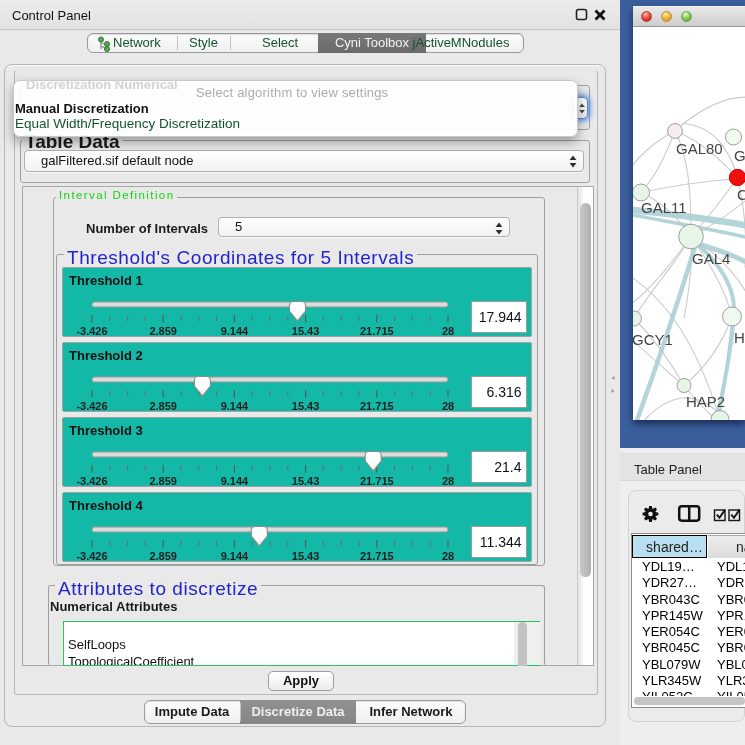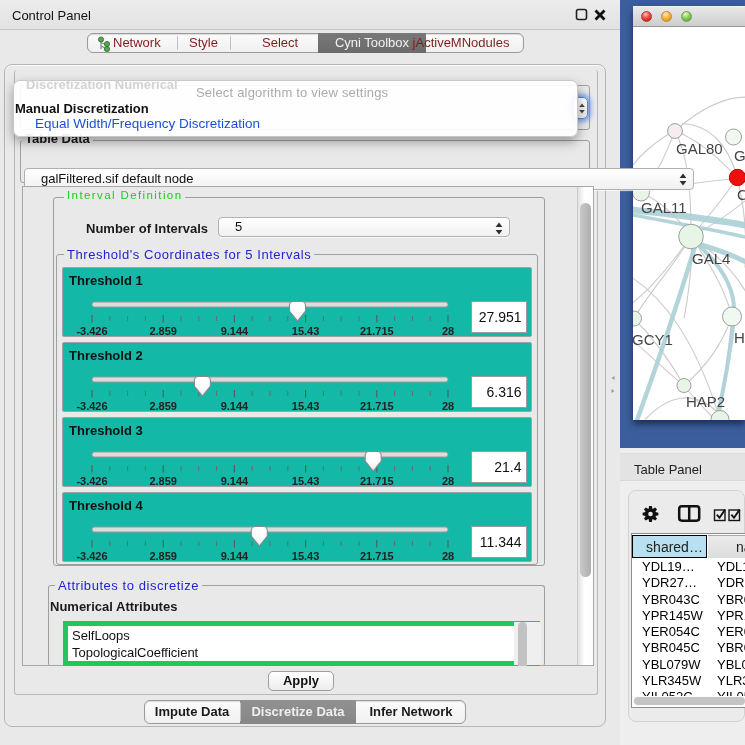--- a/index.html
+++ b/index.html
@@ -21,67 +21,67 @@
   background:linear-gradient(#e9e9e9,#cdcdcd); border-top:1px solid #f2f2f2; border-bottom:1px solid #9a9a9a; }
 .tl { width:11px; height:11px; border-radius:50%; top:11px; }
 #tl-r { left:641px; background:radial-gradient(circle at 40% 25%, #fcaaa2 8%, #ee4b40 45%, #d42822 75%, #a81713); border:1px solid #ad3a33;}
 #tl-y { left:661px; background:radial-gradient(circle at 40% 25%, #fde3a4 8%, #f3b73f 45%, #e39c22 75%, #b57712); border:1px solid #bb8a34;}
 #tl-g { left:681px; background:radial-gradient(circle at 40% 25%, #d8f3be 8%, #8ccb5e 45%, #6cb33a 75%, #4c8c24); border:1px solid #71a150;}
 
 
 #toptabs { left:87px; top:33px; width:437px; height:20px; background:linear-gradient(#fbfbfb,#f0f0f0);
   border:1px solid #9a9a9a; border-radius:6px; box-shadow:inset 0 1px 1px rgba(0,0,0,0.12); }
 .seg { position:absolute; top:33px; height:20px; line-height:20px; text-align:center;
-  font-size:13px; color:#7f1d1d; }
+  font-size:13px; color:#14532d; }
 .segdiv { position:absolute; top:36px; height:14px; width:1px; background:#c2c2c2; }
 #seg-cyni { background:linear-gradient(#787878,#6b6b6b); color:#f2f2f2; }
 #seg-cyni2 { background:linear-gradient(#919191,#868686); color:#efefef; }
 
 
 #mainpanel { left:4px; top:64px; width:602px; height:663px; background:#e9e9e9;
   border:1px solid #b6b6b6; border-radius:8px; box-shadow:inset 0 1px 0 #fafafa; }
 #innerpanel { left:14px; top:70px; width:584px; height:625px; background:#e9e9e9;
   border:1px solid #b8b8b8; border-top:none; border-radius:3px; }
 
 
 .group { position:absolute; border:1px solid #9f9f9f; border-radius:3px; }
-.glabel { position:absolute; font-size:13px; background:#e9e9e9; padding:0 3px; }
+.glabel { position:absolute; font-size:19px; background:#e9e9e9; padding:0 3px; }
 
 
 .combo { position:absolute; background:linear-gradient(#ffffff,#f1f1f1); border:1px solid #b0b0b0;
   border-radius:4px; font-size:13px; color:#111; box-shadow:0 1px 1px rgba(255,255,255,0.8); }
 
 
 #popup { z-index:50; left:13px; top:80px; width:565px; height:57px; background:rgba(255,255,255,0.93);
   border:1px solid #c9c9c9; border-radius:7px; box-shadow:0 5px 12px rgba(0,0,0,0.35); }
 #ghostlabel { z-index:51; left:26px; top:77px; font-size:13px; font-weight:bold; color:#d3d3d3; }
 #popup-gray { z-index:51; left:196px; top:84.5px; font-size:13px; color:#ababab; letter-spacing:0.2px; }
 #popup-b { z-index:51; left:15px; top:101px; font-size:13px; font-weight:bold; color:#111; }
-#popup-n { z-index:51; left:15px; top:115.5px; font-size:13.5px; color:#1d4ed8;margin-left:20px; }
+#popup-n { z-index:51; left:15px; top:115.5px; font-size:13.5px; color:#14532d; }
 
 
 #focusbtn { left:573px; top:97px; width:15px; height:22px; background:linear-gradient(#fff,#e9e9e9);
   border:1.5px solid #5387d5; border-radius:5px; box-shadow:0 0 5px 2.5px rgba(95,145,228,0.9); }
 
 
 #scrollpane { left:22px; top:186px; width:572px; height:480px; background:#e9e9e9; border:1px solid #a8a8a8; }
 #vtrack { left:577px; top:187px; width:16px; height:478px; background:linear-gradient(to right,#e2e2e2,#ffffff 45%,#fdfdfd); border-left:1px solid #cacaca; }
 #vthumb { left:580px; top:203px; width:11px; height:374px; background:linear-gradient(to right,#c9c9c9,#aeaeae); border-radius:6px; }
 
 
 .tpanel { position:absolute; left:62px; width:470px; height:70px; background:#14b8a6;
   border:1px solid #a2a2a2; border-radius:2px; }
 .tlabel { position:absolute; left:6px; top:5px; font-size:13px; font-weight:bold; color:#111; }
 .vbox { position:absolute; left:408px; top:33px; width:56px; height:32px; background:#fff;
   border:1px solid #9b9b9b; font-size:14px; color:#111; text-align:right; line-height:30px; padding-right:4.5px; }
 .ticklbl { position:absolute; top:57px; font-size:11px; font-weight:bold; color:#222; transform:translateX(-50%); }
 
 
-#attrlist { left:63px; top:621px; width:477px; height:45px; background:#fff; border:5px solid #22c55e;
-  font-size:13px; color:#111; overflow:hidden; padding-top:1px; }
+#attrlist { left:63px; top:621px; width:477px; height:45px; background:#fff; border:1px solid #22c55e;
+  font-size:13px; color:#111; overflow:hidden; padding-top:14px; }
 #attrlist div { padding-left:4px; height:17px; line-height:17px; }
 
 
 #applybtn { left:268px; top:671px; width:66px; height:20px; background:linear-gradient(#ffffff,#ececec);
   border:1px solid #9e9e9e; border-radius:5px; font-size:13px; font-weight:bold; color:#111;
   text-align:center; line-height:18px; }
 
 
 #bottabs { left:144px; top:700px; width:322px; height:24px; background:linear-gradient(#fbfbfb,#f0f0f0);
   border:1px solid #9a9a9a; border-radius:6px; box-shadow:inset 0 1px 1px rgba(0,0,0,0.12); }
@@ -202,34 +202,34 @@
 </svg>
 
 <div class="abs" id="popup"></div>
 <div class="abs" id="ghostlabel">Discretization Numerical</div>
 <div class="abs" id="popup-gray">Select algorithm to view settings</div>
 <div class="abs" id="popup-b">Manual Discretization</div>
 <div class="abs" id="popup-n">Equal Width/Frequency Discretization</div>
 
 <div class="group" style="left:20px; top:140px; width:570px; height:43px;"></div>
 <div class="glabel b13" style="left:22px; top:131px;">Table Data</div>
-<div class="combo" style="left:24px; top:168px; width:670px; height:22px; line-height:20px;">
+<div class="combo" style="left:24px; top:150px; width:560px; height:22px; line-height:20px;">
   <span style="padding-left:16px;">galFiltered.sif default node</span>
   <svg style="position:absolute; right:6px; top:4px;" width="8" height="13" viewBox="0 0 8 13">
     <path d="M4 0.5 L7.4 5 H0.6 Z" fill="#2e2e2e"></path>
       <path d="M4 12.5 L0.6 8 H7.4 Z" fill="#2e2e2e"></path>
   </svg>
 </div>
 
 <div class="abs" id="scrollpane"></div>
 <div class="abs" id="vtrack"></div>
 <div class="abs" id="vthumb"></div>
 
 <div class="group" style="left:53px; top:197px; width:492px; height:369px;"></div>
-<div class="glabel" style="left:64px; top:189px; color:#15d115; font-size:11.5px; letter-spacing:1.4px;">Interval Definition</div>
+<div class="glabel" style="left:56px; top:189px; color:#15d115; font-size:11.5px; letter-spacing:1.4px;">Interval Definition</div>
 <div class="abs b13" style="left:86px; top:221px;">Number of Intervals</div>
 <div class="combo" style="left:218px; top:217px; width:292px; height:20px; line-height:18px;">
   <span style="padding-left:16px;">5</span>
   <svg style="position:absolute; right:6px; top:4px;" width="8" height="13" viewBox="0 0 8 13">
     <path d="M4 0.5 L7.4 5 H0.6 Z" fill="#2e2e2e"></path>
       <path d="M4 12.5 L0.6 8 H7.4 Z" fill="#2e2e2e"></path>
   </svg>
 </div>
 
 <div class="group" style="left:56px; top:254px; width:482px; height:311px;"></div>
@@ -268,21 +268,21 @@
       <line x1="367.2" y1="48" x2="367.2" y2="53" stroke="#6a6a6a" stroke-width="1"></line>
       <line x1="385.0" y1="47" x2="385.0" y2="54.5" stroke="#585858" stroke-width="1.1"></line>
       <path d="M226.5,43 v-5.5 a4,4 0 0 1 4,-4 h8 a4,4 0 0 1 4,4 V43 l-8,10 z" fill="url(#thg)" stroke="#8a8a8a" stroke-width="1.1"></path>
     </svg>
   <div class="ticklbl" style="left:29.0px;">-3.426</div>
     <div class="ticklbl" style="left:100.2px;">2.859</div>
     <div class="ticklbl" style="left:171.4px;">9.144</div>
     <div class="ticklbl" style="left:242.6px;">15.43</div>
     <div class="ticklbl" style="left:313.8px;">21.715</div>
     <div class="ticklbl" style="left:385.0px;">28</div>
-  <div class="vbox">27.951</div>
+  <div class="vbox">17.944</div>
 </div>
 <div class="tpanel" style="top:342px;">
   <div class="tlabel">Threshold 2</div>
   <svg style="position:absolute;left:0;top:0;" width="470" height="70" viewBox="0 0 470 70">
       <defs>
         <linearGradient id="thg" x1="0" y1="0" x2="0" y2="1">
           <stop offset="0" stop-color="#ffffff"></stop>
           <stop offset="0.55" stop-color="#fdfdfd"></stop>
           <stop offset="1" stop-color="#e9e9e9"></stop>
         </linearGradient>

